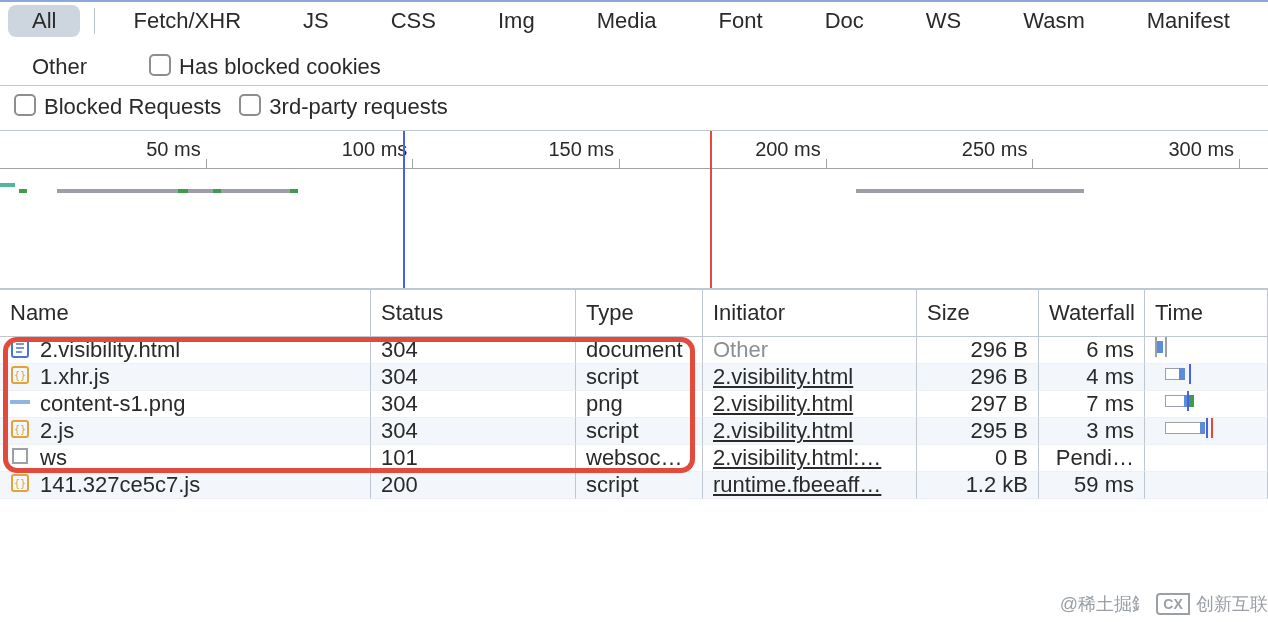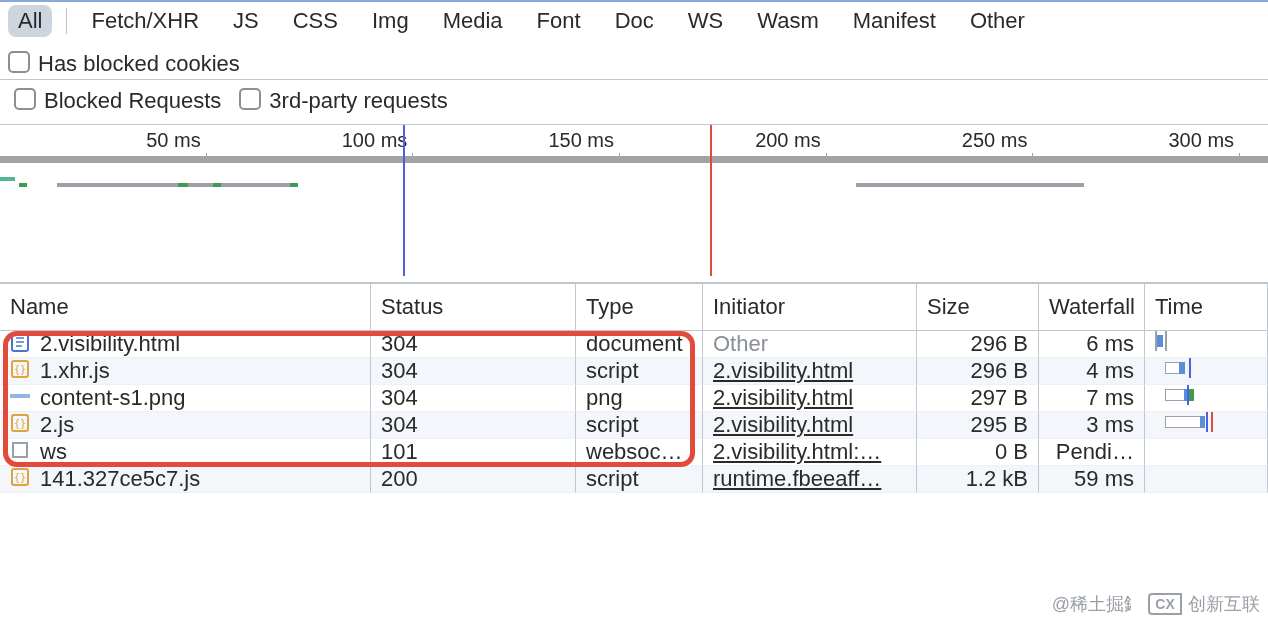--- a/index.html
+++ b/index.html
@@ -17,21 +17,21 @@
   
   .filter-row {
     display: flex;
     align-items: center;
     gap: 14px;
     padding: 3px 8px 2px 8px;
     border-bottom: 1px solid #bfc8d1;
     flex-wrap: wrap;
   }
   .pill {
-    padding: 4px 10px;
+    padding: 4px 24px;
     border-radius: 8px;
     cursor: pointer;
     white-space: nowrap;
     line-height: 1.1;
   }
   .pill.active {
     background: #cdd5de;
   }
   .vline {
     width: 1px;
@@ -60,21 +60,21 @@
   
   .timeline {
     height: 158px;
     border-bottom: 1px solid #bfc8d1;
     position: relative;
     background: #fff;
   }
   .ruler {
     position: relative;
     height: 38px;
-    border-bottom: 7px solid #a3a3a3;
+    border-bottom: 1px solid #a3a3a3;
   }
   .tick {
     position: absolute;
     top: 0;
     height: 100%;
     font-size: 20px;
     color: #2a2a2a;
     display: flex;
     align-items: center;
     justify-content: flex-end;
@@ -172,21 +172,21 @@
   
   .annotation-box {
     position: absolute;
     border: 5px solid #e24a3b;
     border-radius: 14px;
     pointer-events: none;
   }
 
   .watermark {
     position:absolute;
-    right:8px;
+    right:0;
     bottom:6px;
     font-size:18px;
     color:#9aa0a6;
     display:flex;
     align-items:center;
     gap:6px;
   }
   .watermark .logo {
     width:34px; height:22px;
     border:2px solid #9aa0a6;

